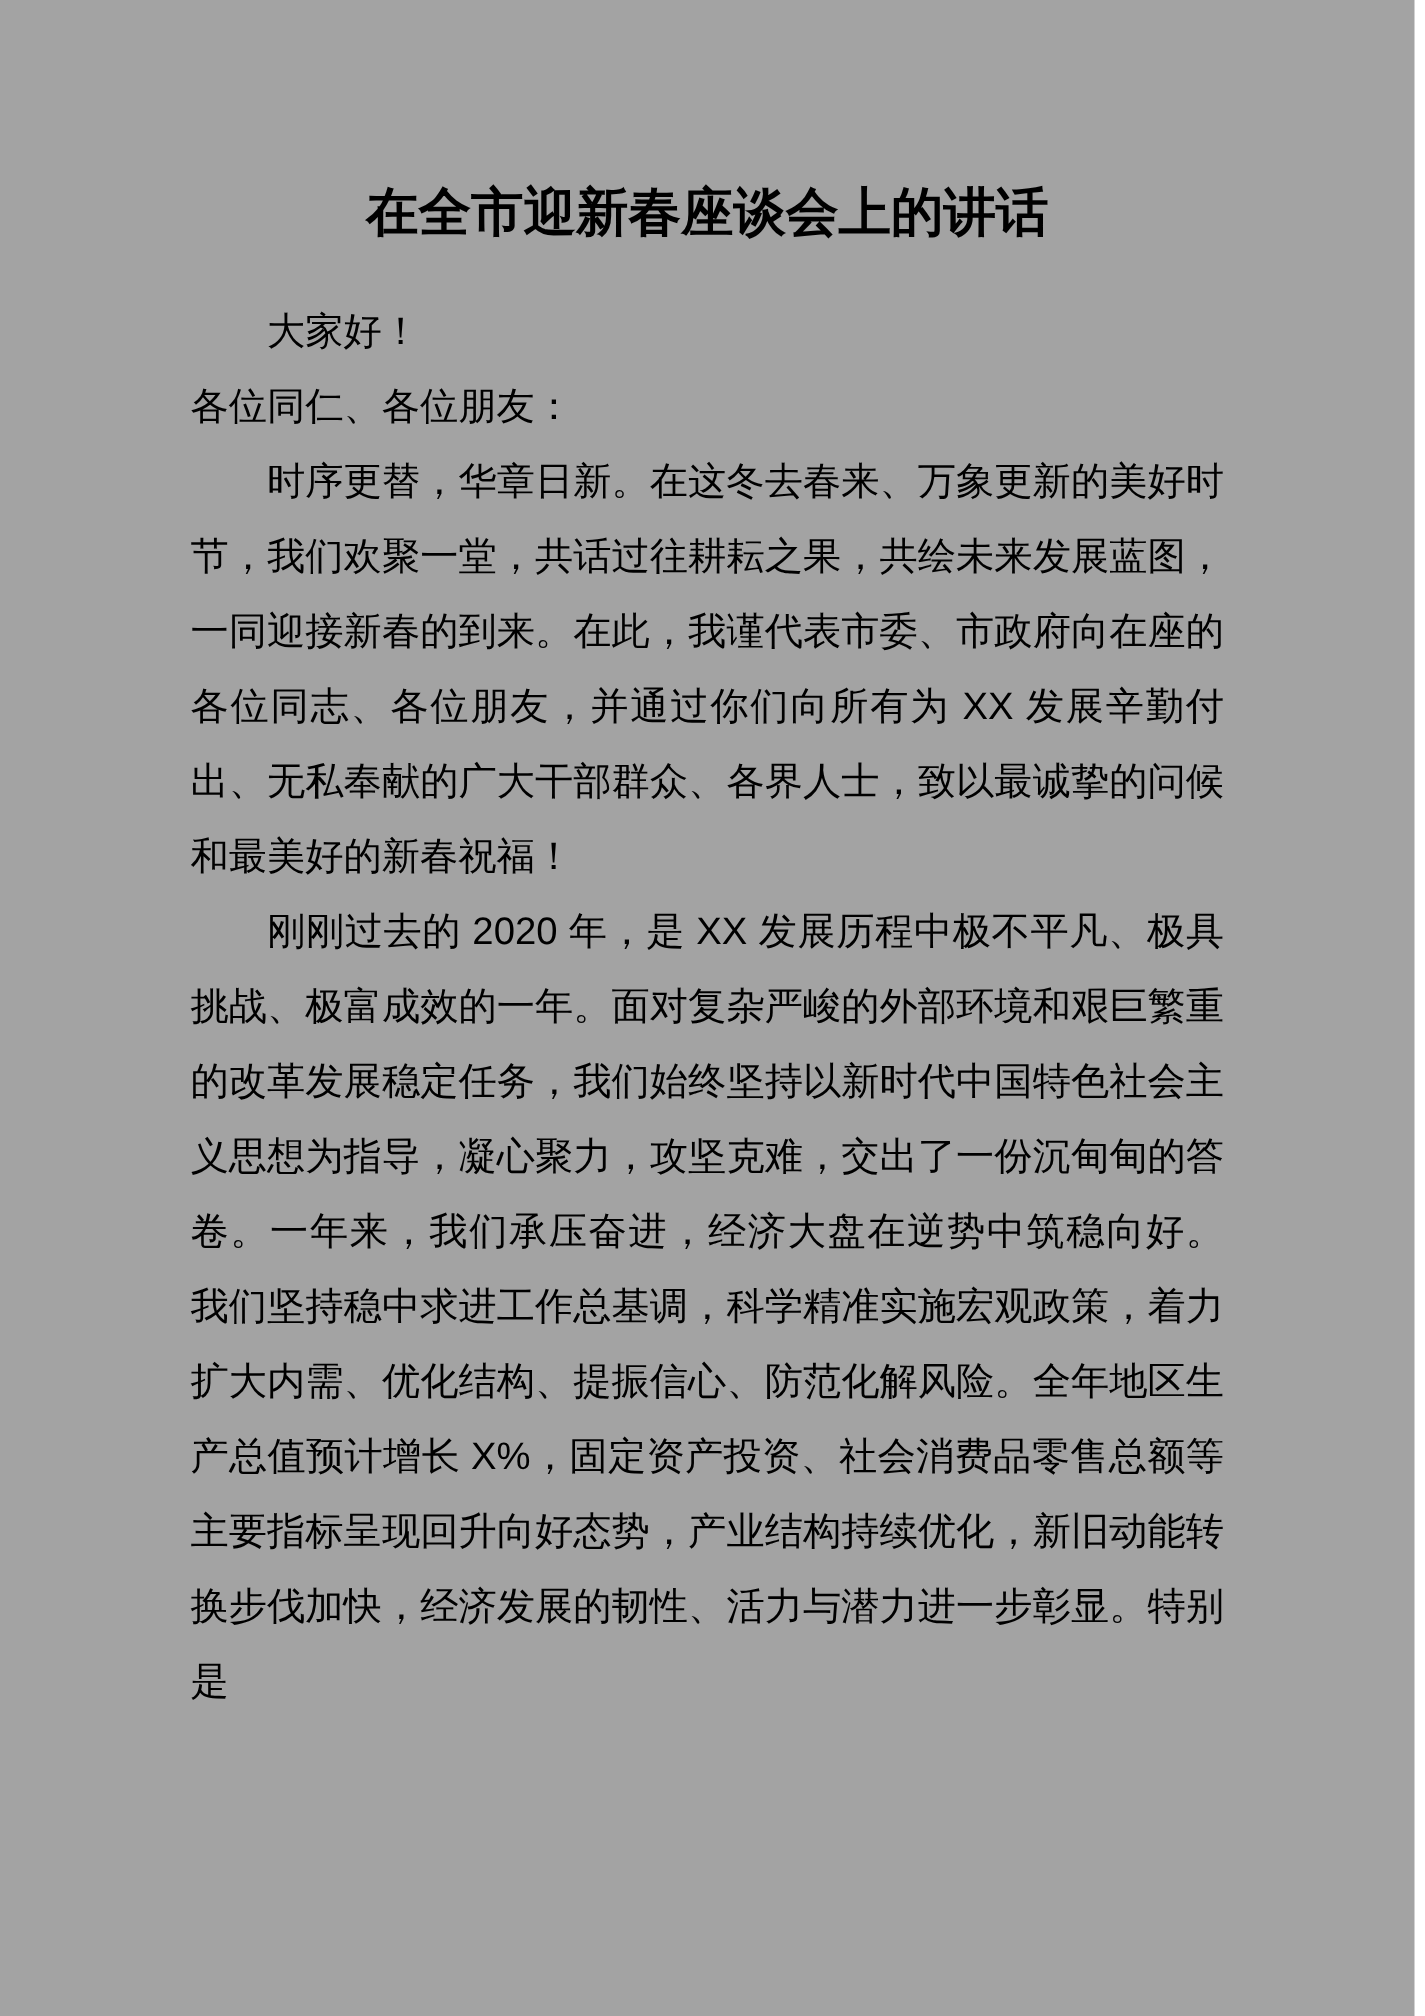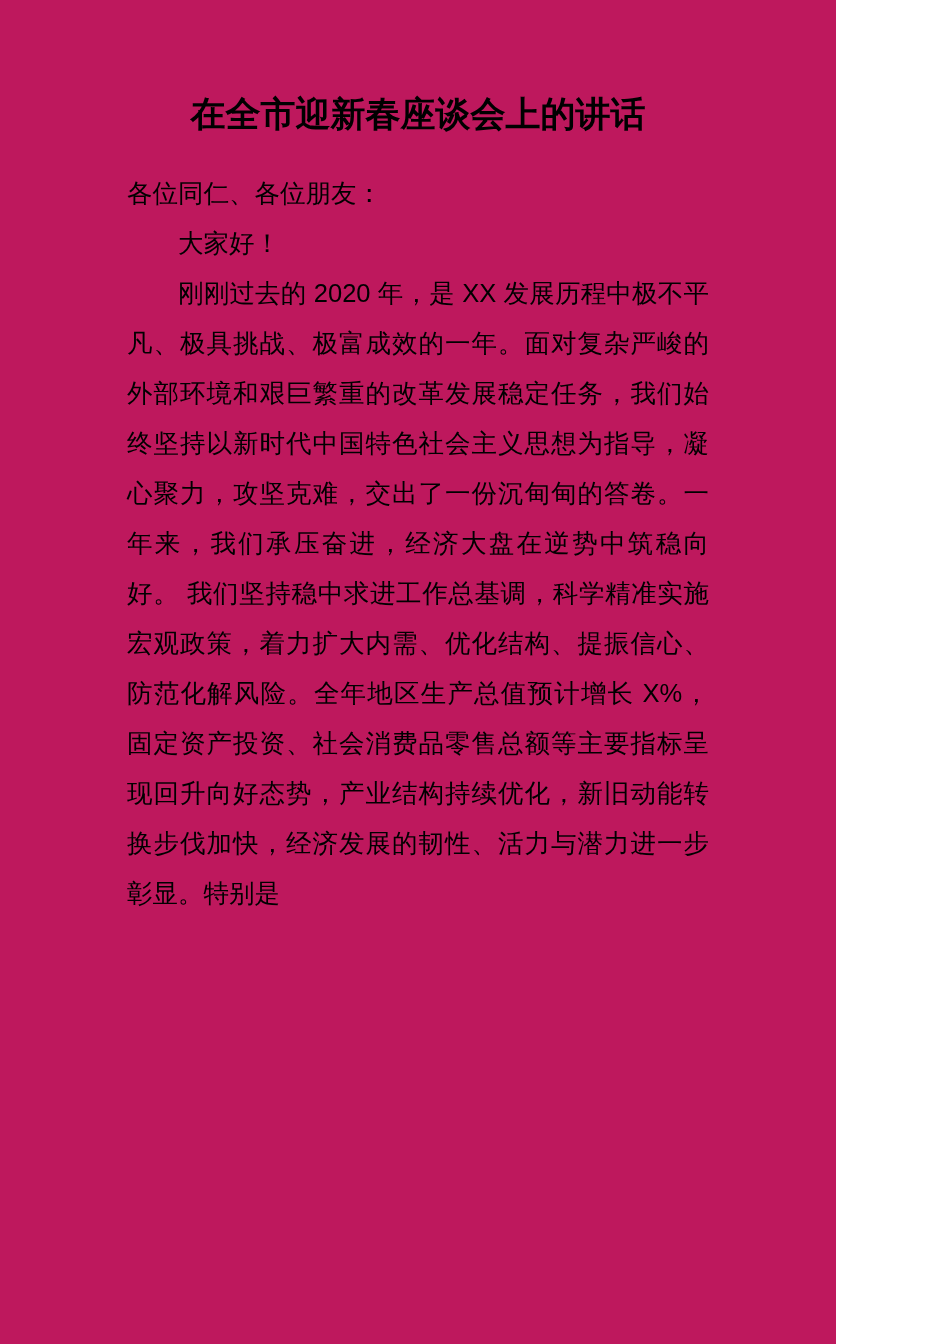--- a/index.html
+++ b/index.html
@@ -2,25 +2,25 @@
 <html><head>
 <meta charset="utf-8">
 <style>
   html, body {
     margin: 0;
     padding: 0;
     background: #ffffff;
   }
   .page {
     position: relative;
-    width: 836px;
+    width: 943px;
     height: 1344px;
-    background: #be185d;
+    background: #a3a3a3;
     box-sizing: border-box;
-    padding: 84px 127px 0 127px;
+    padding: 112px 127px 0 127px;
     overflow: hidden;
     font-family: "Liberation Sans", sans-serif;
     color: #000000;
   }
   .title {
     margin: 0;
     font-size: 35px;
     line-height: 60px;
     font-weight: bold;
     text-align: center;
@@ -40,17 +40,18 @@
   .para.indent {
     text-indent: 2em;
   }
 </style>
 </head>
 <body>
 
 <div class="page">
   <h1 class="title">在全市迎新春座谈会上的讲话</h1>
   <div class="content" id="paragraphs-container">
+      <p class="para indent">大家好！</p>
       <p class="para">各位同仁、各位朋友：</p>
-      <p class="para indent">大家好！</p>
+      <p class="para indent">时序更替，华章日新。在这冬去春来、万象更新的美好时节，我们欢聚一堂，共话过往耕耘之果，共绘未来发展蓝图，一同迎接新春的到来。在此，我谨代表市委、市政府向在座的各位同志、各位朋友，并通过你们向所有为 XX 发展辛勤付出、无私奉献的广大干部群众、各界人士，致以最诚挚的问候和最美好的新春祝福！</p>
       <p class="para indent">刚刚过去的 2020 年，是 XX 发展历程中极不平凡、极具挑战、极富成效的一年。面对复杂严峻的外部环境和艰巨繁重的改革发展稳定任务，我们始终坚持以新时代中国特色社会主义思想为指导，凝心聚力，攻坚克难，交出了一份沉甸甸的答卷。一年来，我们承压奋进，经济大盘在逆势中筑稳向好。 我们坚持稳中求进工作总基调，科学精准实施宏观政策，着力扩大内需、优化结构、提振信心、防范化解风险。全年地区生产总值预计增长 X%，固定资产投资、社会消费品零售总额等主要指标呈现回升向好态势，产业结构持续优化，新旧动能转换步伐加快，经济发展的韧性、活力与潜力进一步彰显。特别是</p>
     </div>
 </div>
 
 </body></html>

